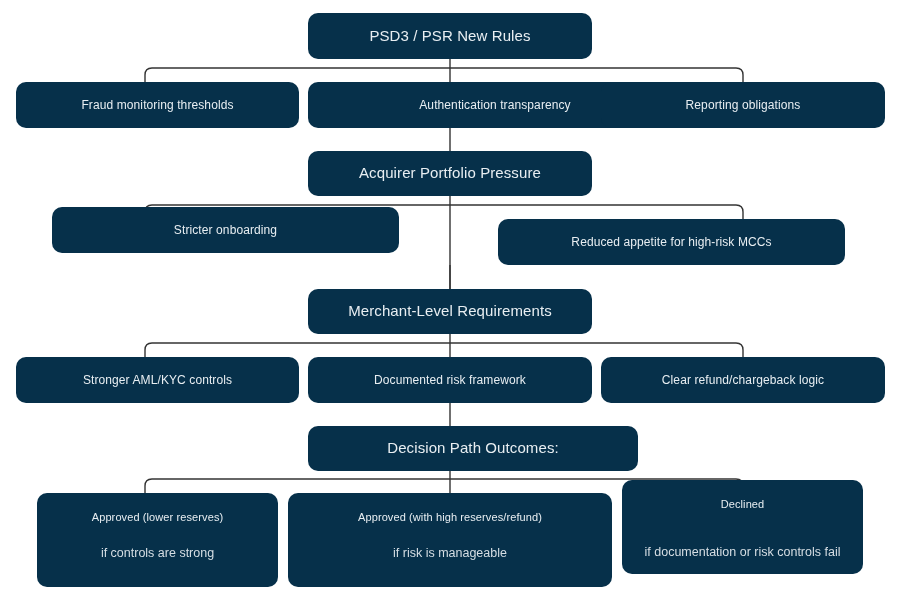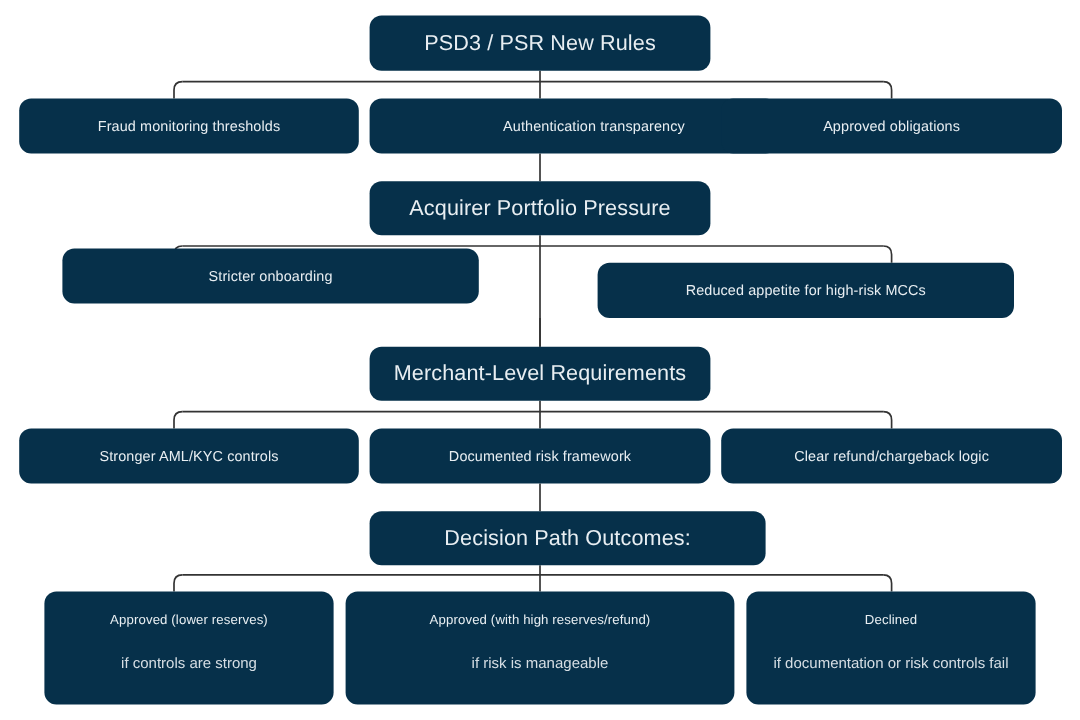--- a/index.html
+++ b/index.html
@@ -52,21 +52,21 @@
     padding: 4px 14px;
     line-height: 1.25;
   }
   .node .title {
     font-size: 12px;
     font-weight: 400;
     letter-spacing: 0.1px;
     color: #e8eef2;
   }
   .node.header .title {
-    font-size: 18px;
+    font-size: 15px;
   }
   .node.outcome {
     justify-content: flex-start;
     padding-top: 18px;
   }
   .node.outcome .title {
     font-size: 11px;
   }
   .node.outcome .sub {
     margin-top: 20px;
@@ -117,21 +117,21 @@
     <span class="title">PSD3 / PSR New Rules</span>
   </div>
 
   <div class="node" style="left:16px; top:82px; width:283px; height:46px;">
     <span class="title">Fraud monitoring thresholds</span>
   </div>
   <div class="node" style="left:308px; top:82px; width:340px; height:46px;padding-left:48px;">
     <span class="title">Authentication transparency</span>
   </div>
   <div class="node" style="left:601px; top:82px; width:284px; height:46px;">
-    <span class="title">Approved obligations</span>
+    <span class="title">Reporting obligations</span>
   </div>
 
   <div class="node header" style="left:308px; top:151px; width:284px; height:45px;">
     <span class="title">Acquirer Portfolio Pressure</span>
   </div>
 
   <div class="node" style="left:52px; top:207px; width:347px; height:46px;">
     <span class="title">Stricter onboarding</span>
   </div>
   <div class="node" style="left:498px; top:219px; width:347px; height:46px;">
@@ -157,18 +157,18 @@
   </div>
 
   <div class="node outcome" style="left:37px; top:493px; width:241px; height:94px;">
     <span class="title">Approved (lower reserves)</span>
     <span class="sub">if controls are strong</span>
   </div>
   <div class="node outcome" style="left:288px; top:493px; width:324px; height:94px;">
     <span class="title">Approved (with high reserves/refund)</span>
     <span class="sub">if risk is manageable</span>
   </div>
-  <div class="node outcome" style="left:622px; top:493px; width:241px; height:94px;">
+  <div class="node outcome" style="left:622px; top:480px; width:241px; height:94px;gap:12px;">
     <span class="title">Declined</span>
     <span class="sub">if documentation or risk controls fail</span>
   </div>
 
 </div>
 
 </body></html>

